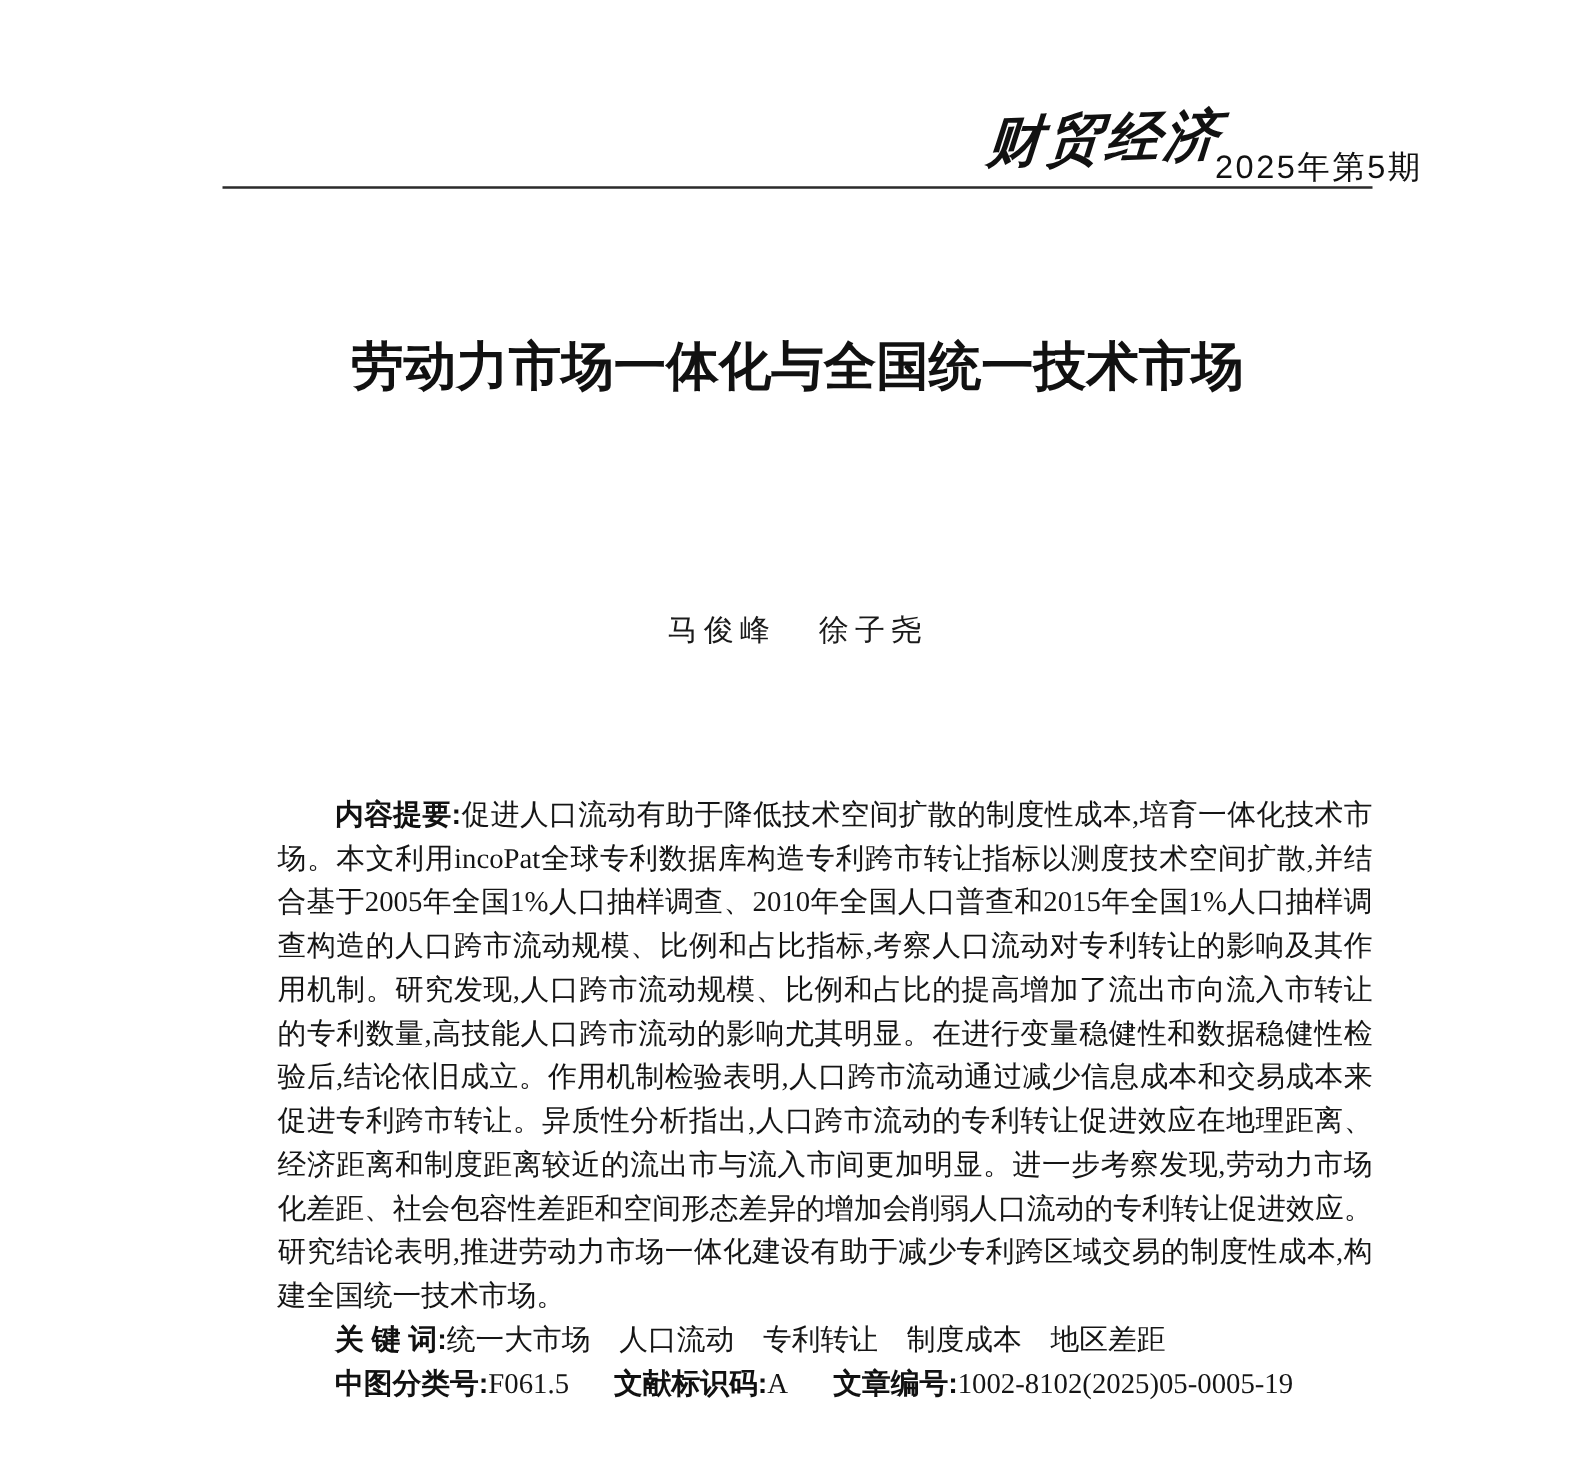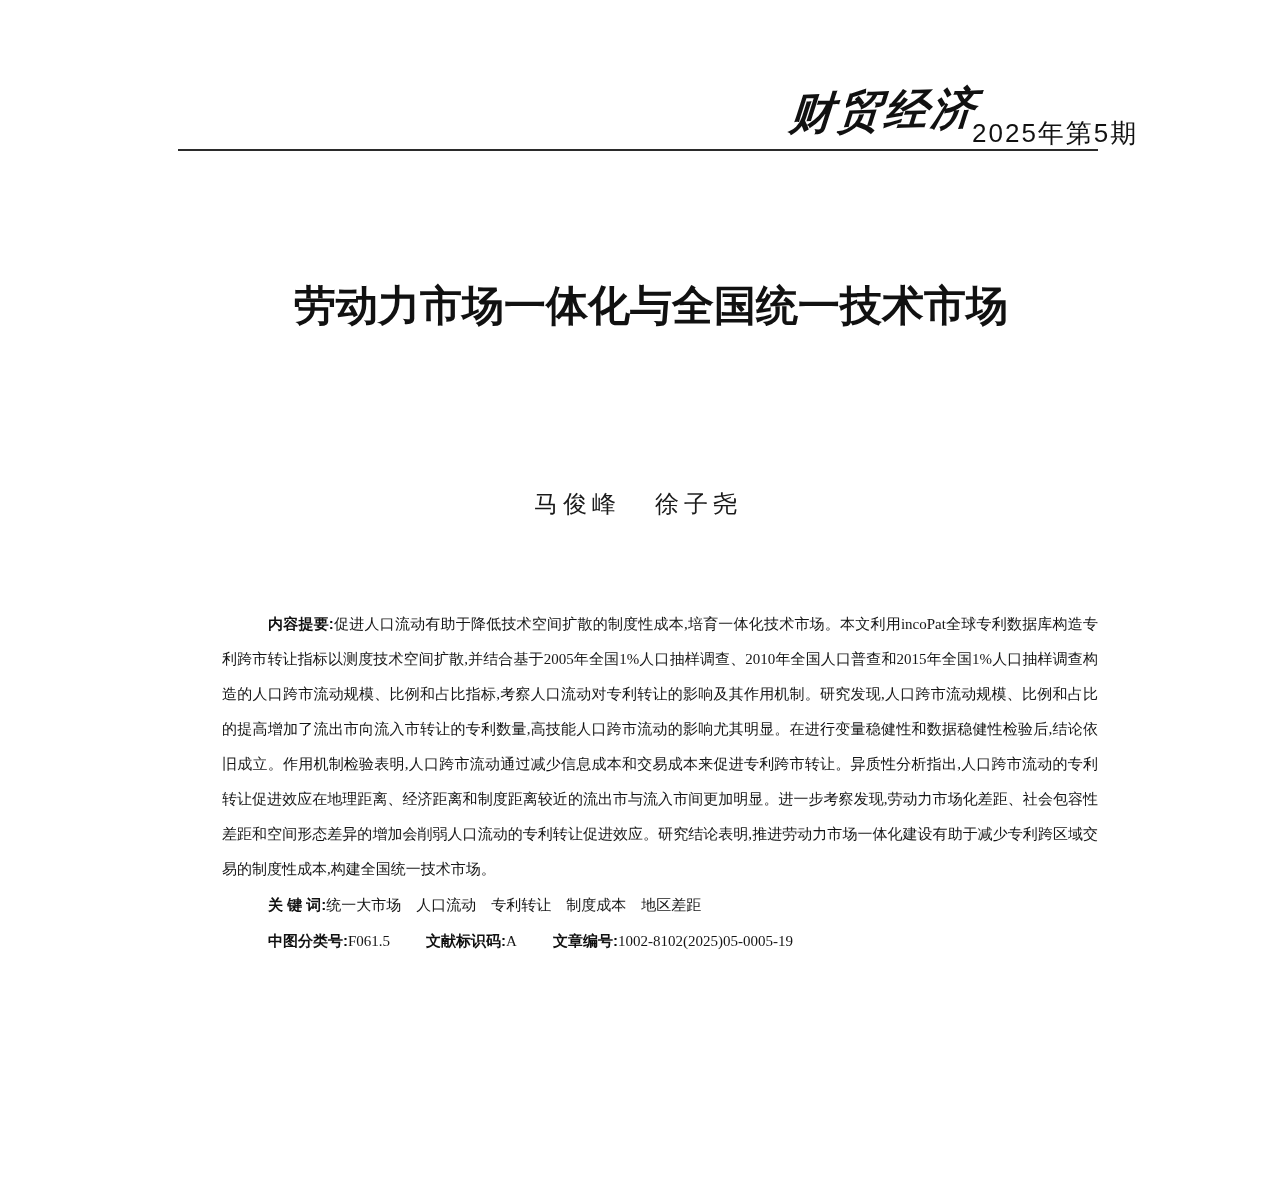--- a/index.html
+++ b/index.html
@@ -53,21 +53,21 @@
 
   
   .heading-band {
     position: absolute;
     left: 178px;
     width: 920px;
     text-align: center;
   }
   .article-title {
     top: 270px;
-    margin: 13px;
+    margin: 0;
     font-family: "Liberation Sans", "DejaVu Sans", sans-serif;
     font-weight: 700;
     font-size: 42px;
     line-height: 1.1;
     color: #111111;
     white-space: nowrap;
   }
   .subtitle-row {
     top: 360px;
     left: 210px; 
@@ -85,23 +85,23 @@
     font-size: 24px;
     letter-spacing: 5px;
     white-space: nowrap;
   }
   .author-gap { margin-left: 34px; text-align: center; }
 
   
   .front-matter {
     position: absolute;
     left: 222px;
-    top: 606px;
+    top: 634px;
     width: 876px;
-    font-size: 15px;
+    font-size: 23px;
     line-height: 35px;
     color: #151515;
   }
   .front-matter p {
     margin: 0;
     text-align: justify;
   }
   .indent { text-indent: 46px; }
   .bio-continuation { padding-left: 123px; text-align: left; }
   .lbl {

